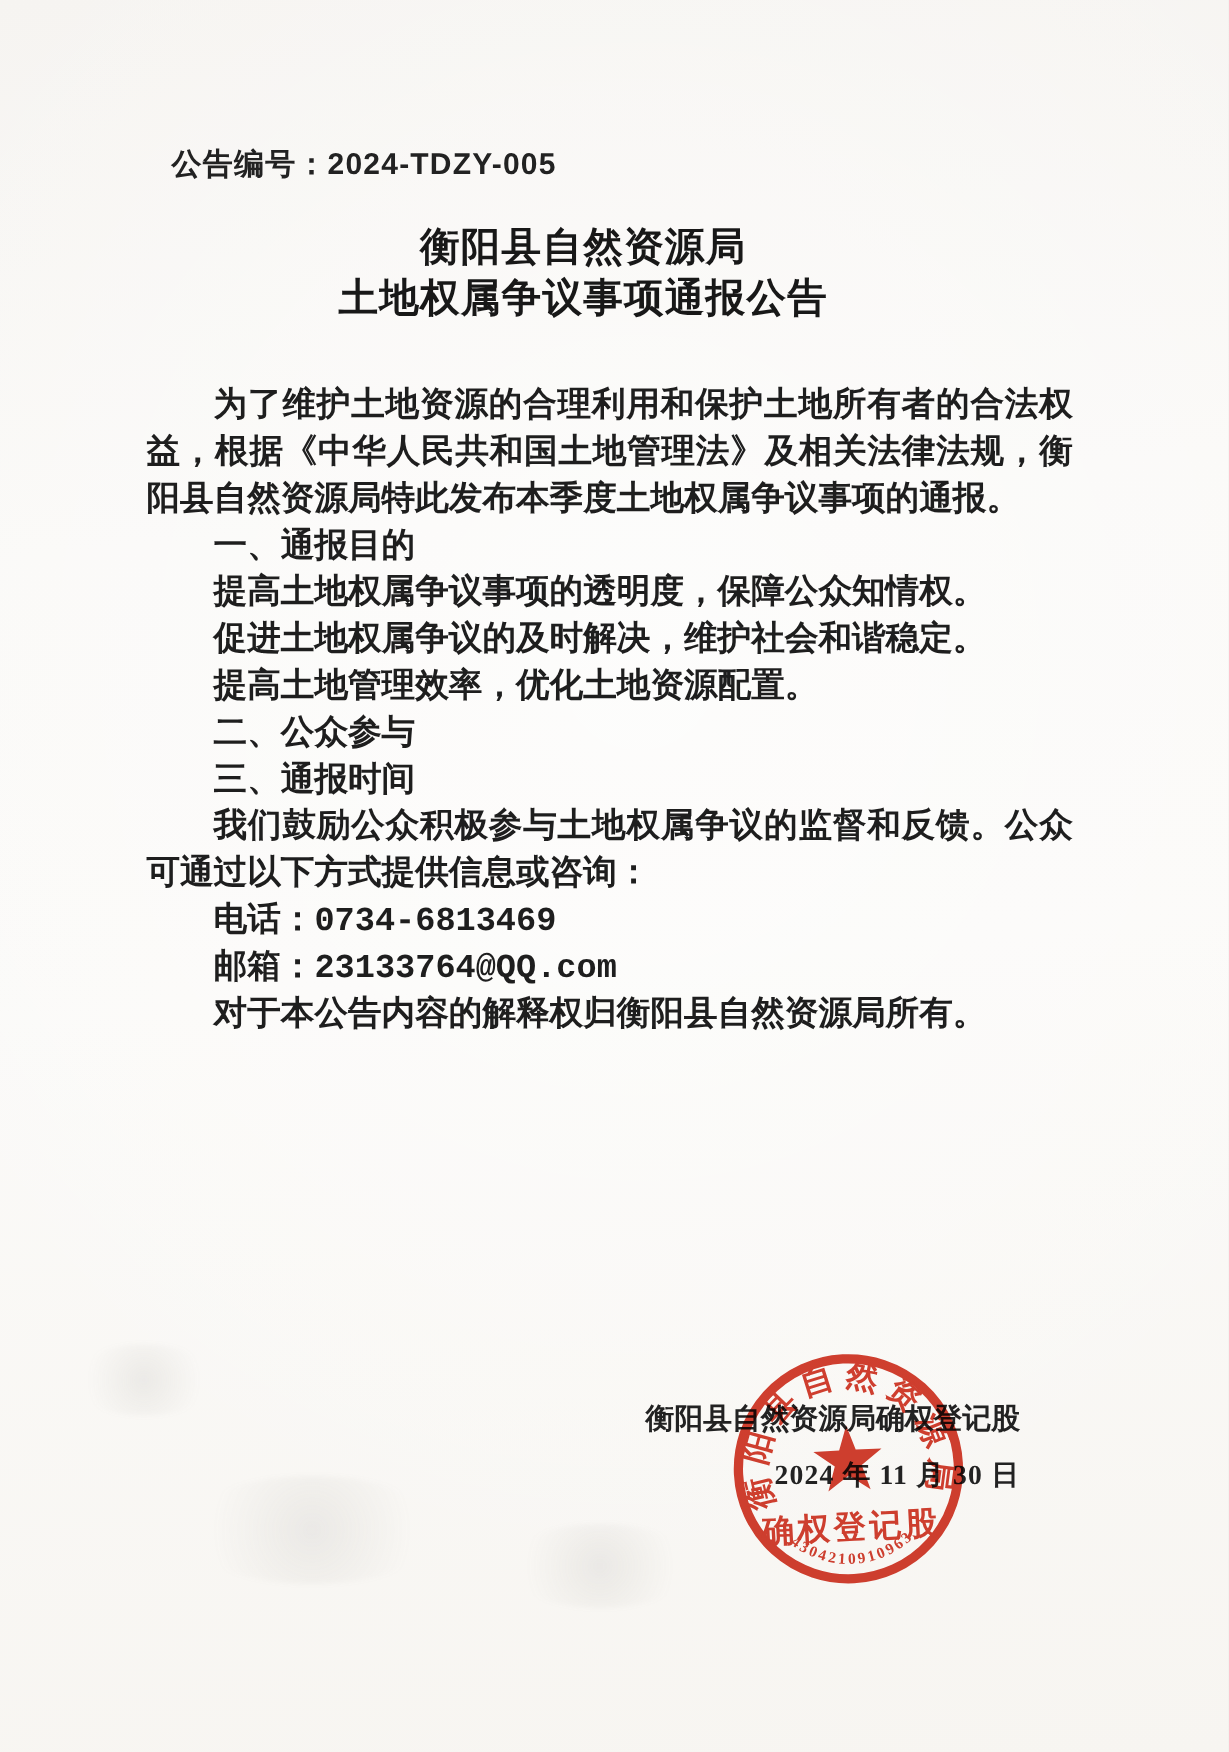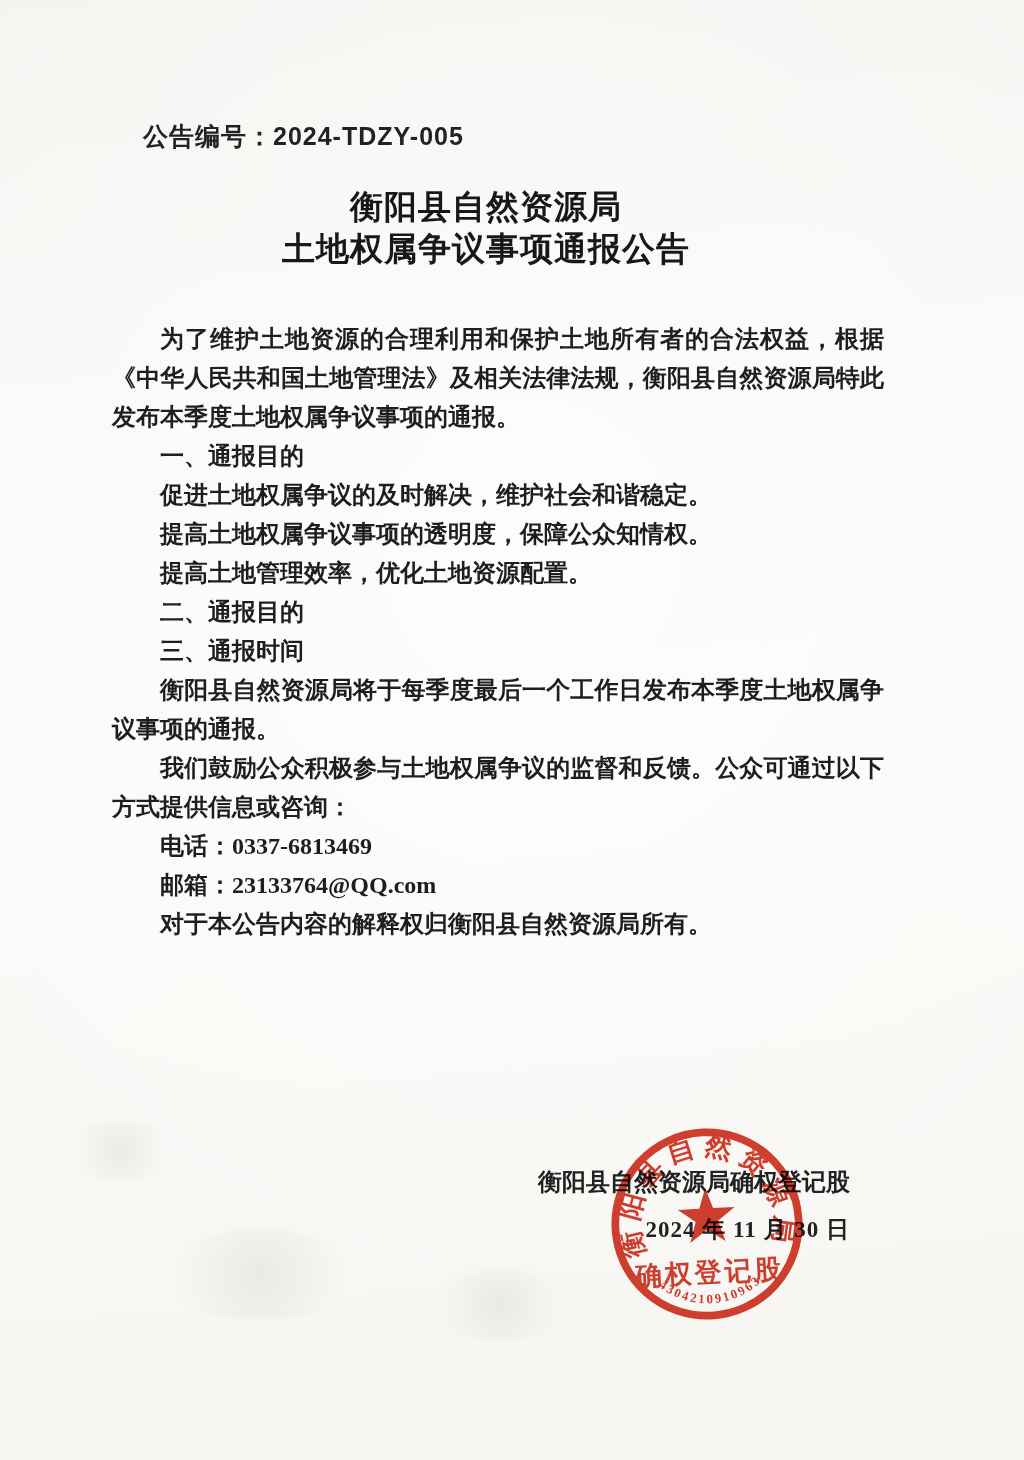--- a/index.html
+++ b/index.html
@@ -51,26 +51,26 @@
     font-family: "Liberation Serif", "DejaVu Serif", serif;
     font-weight: 700;
     font-size: 33px;
     line-height: 42px;
     letter-spacing: 1px;
     color: #181818;
   }
 
   .body-text {
     position: absolute;
-    left: 112px;
+    left: 122px;
     top: 320px;
     width: 772px;
-    font-family: Liberation Serif, serif;
+    font-family: Liberation Mono, monospace;
     font-weight: 600;
-    font-size: 24px;
+    font-size: 28px;
     line-height: 39px;
     text-align: justify;
     color: #1e1e1e;
   }
   .body-text p { margin: 0; text-indent: 2em; }
   .body-text p.section-heading { font-weight: 700; }
 
   .signature-block {
     position: absolute;
     left: 430px;
@@ -118,28 +118,27 @@
   <div class="doc-number">公告编号：2024-TDZY-005</div>
 
   <div class="title-block">
     <div>衡阳县自然资源局</div>
     <div>土地权属争议事项通报公告</div>
   </div>
 
   <div class="body-text">
     <p>为了维护土地资源的合理利用和保护土地所有者的合法权益，根据《中华人民共和国土地管理法》及相关法律法规，衡阳县自然资源局特此发布本季度土地权属争议事项的通报。</p>
     <p class="section-heading">一、通报目的</p>
+    <p>提高土地权属争议事项的透明度，保障公众知情权。</p>
     <p>促进土地权属争议的及时解决，维护社会和谐稳定。</p>
-    <p>提高土地权属争议事项的透明度，保障公众知情权。</p>
     <p>提高土地管理效率，优化土地资源配置。</p>
-    <p class="section-heading">二、通报目的</p>
+    <p class="section-heading">二、公众参与</p>
     <p class="section-heading">三、通报时间</p>
-    <p>衡阳县自然资源局将于每季度最后一个工作日发布本季度土地权属争议事项的通报。</p>
     <p>我们鼓励公众积极参与土地权属争议的监督和反馈。公众可通过以下方式提供信息或咨询：</p>
-    <p>电话：0337-6813469</p>
+    <p>电话：0734-6813469</p>
     <p>邮箱：23133764@QQ.com</p>
     <p>对于本公告内容的解释权归衡阳县自然资源局所有。</p>
   </div>
 
   <div class="signature-block">
     <div class="sig-issuer">衡阳县自然资源局确权登记股</div>
     <div class="sig-date">2024 年 11 月 30 日</div>
   </div>
 
   <svg class="seal" viewBox="-100 -100 200 200" xmlns="http://www.w3.org/2000/svg">

